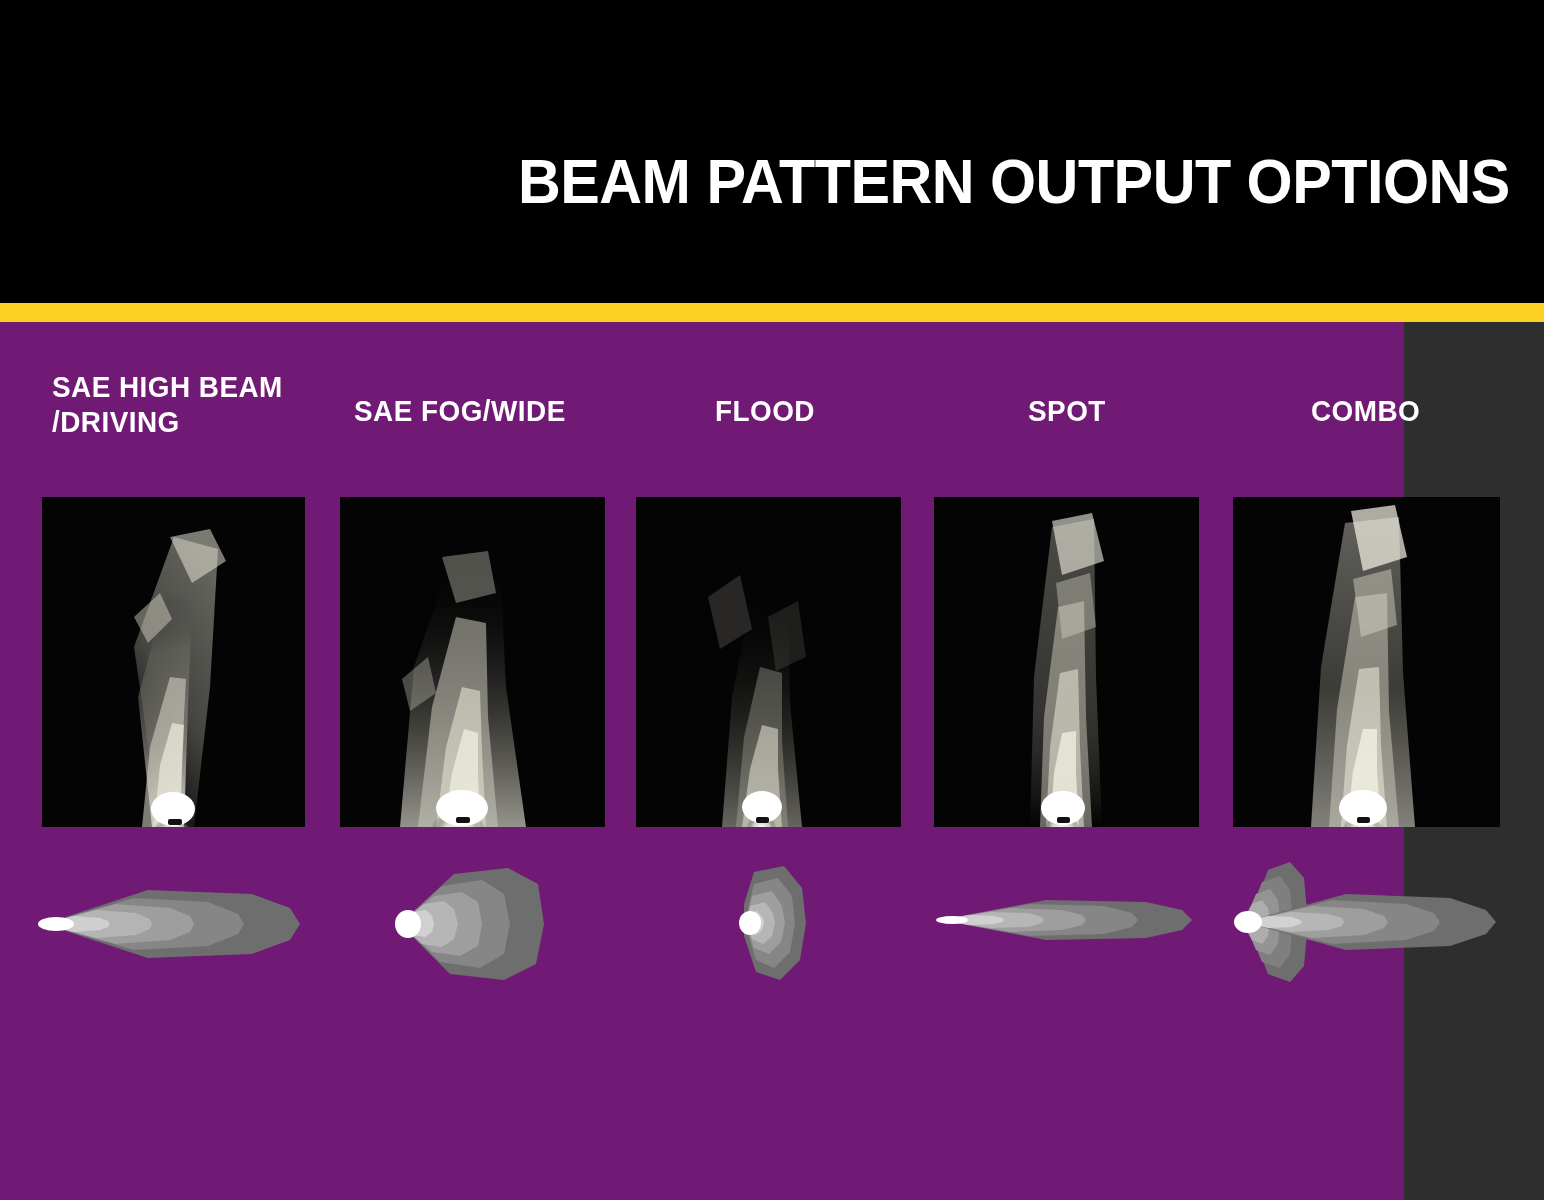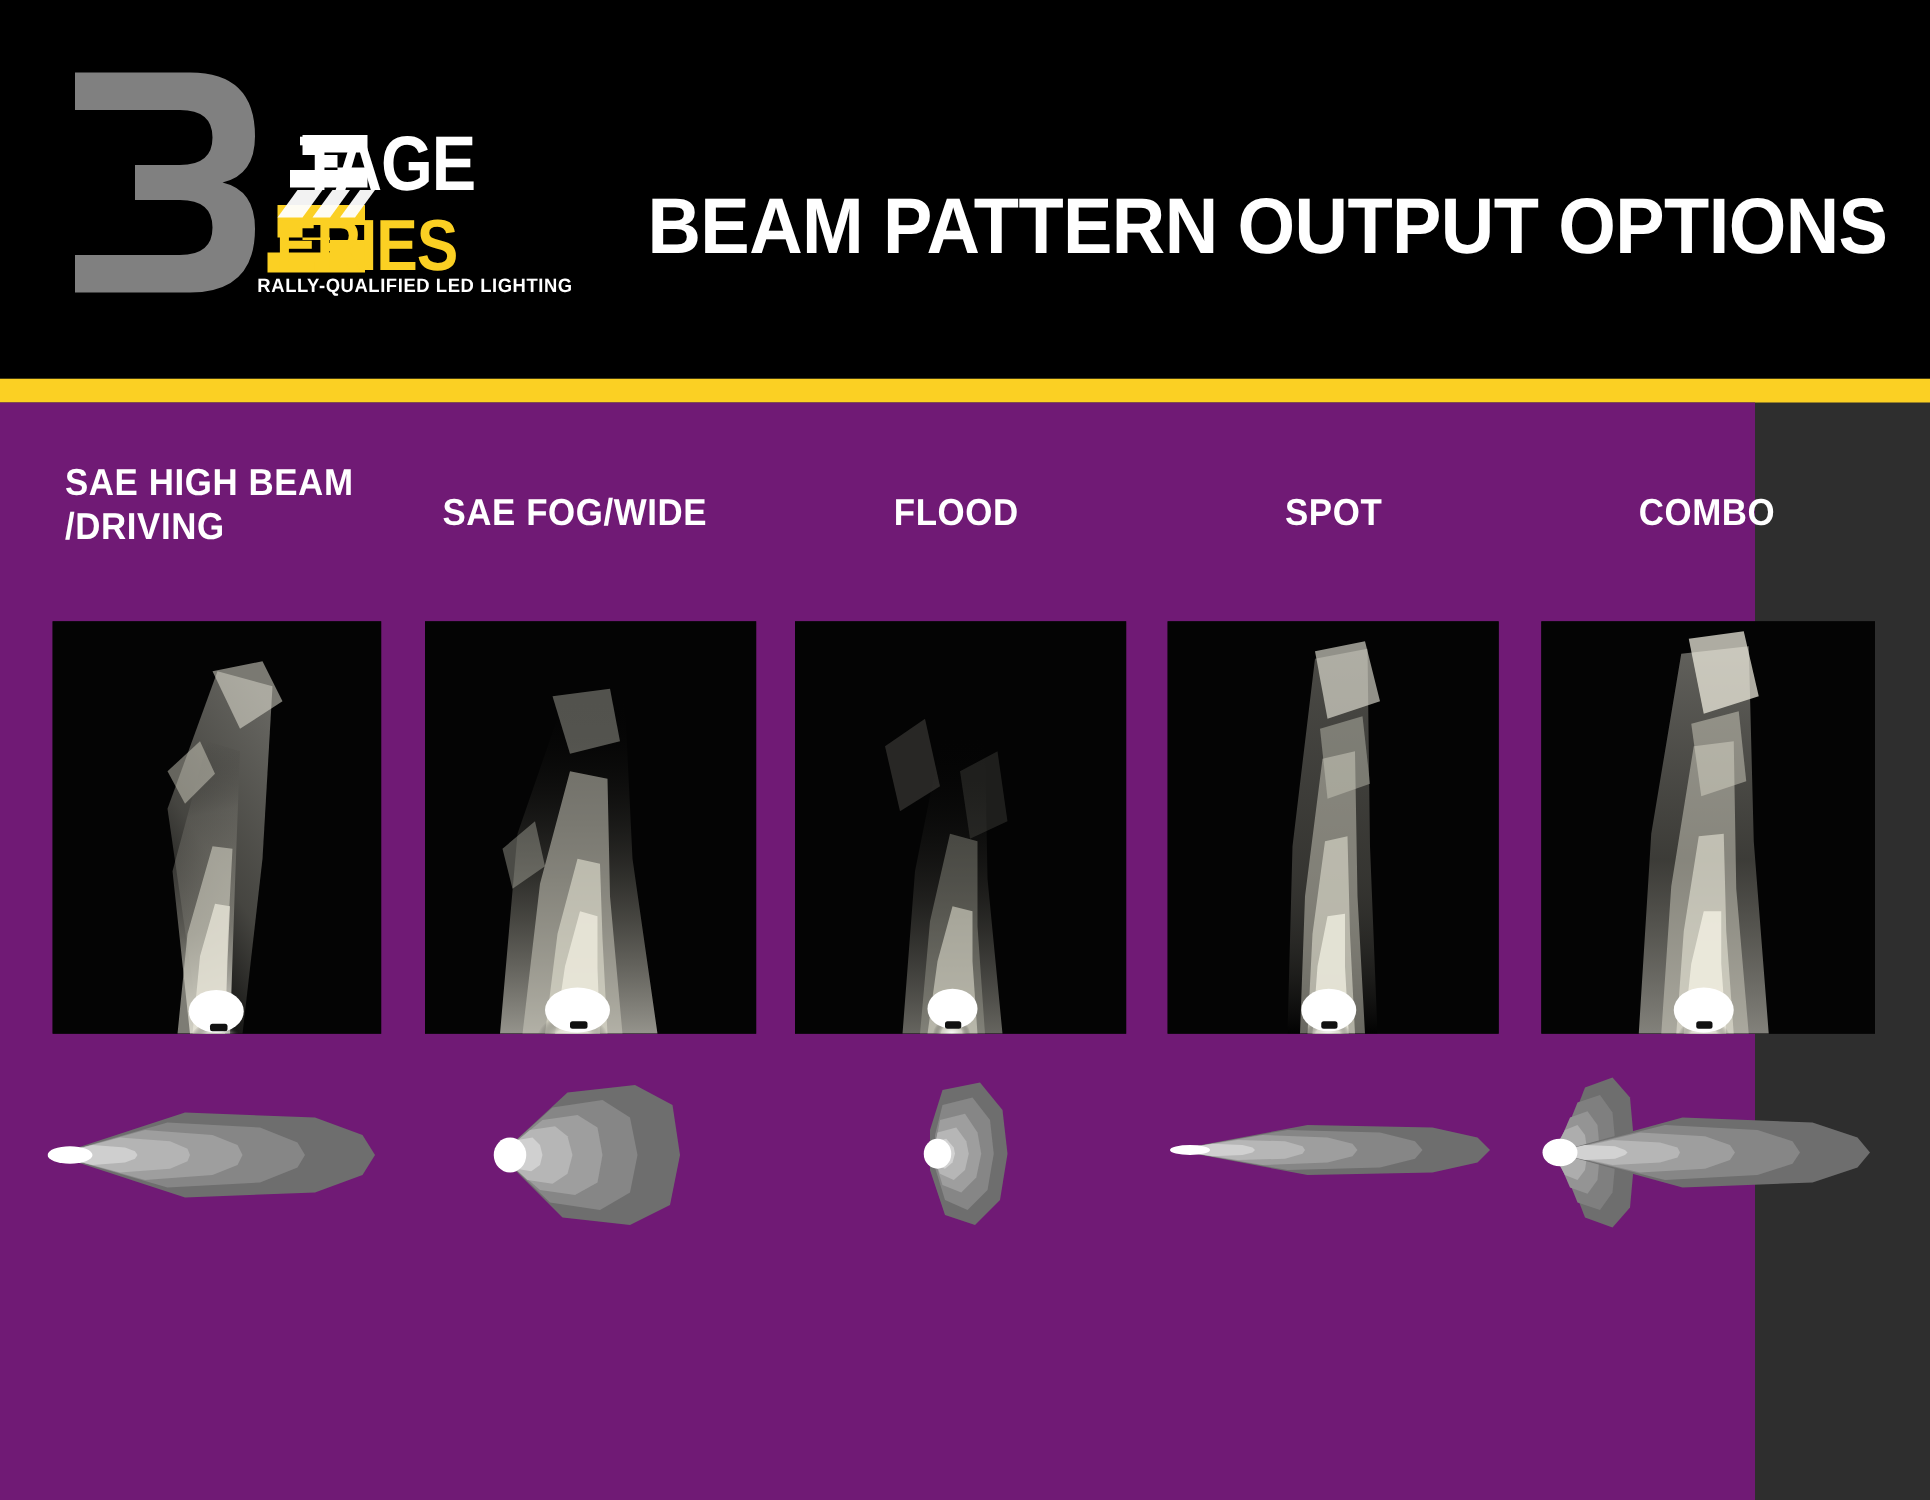--- a/index.html
+++ b/index.html
@@ -74,48 +74,20 @@
 
   
   .beam{position:absolute;}
   .beam svg{display:block;}
 </style>
 </head>
 <body>
 
 <div class="header">
 
-  <div class="logo">
-    <svg width="430" height="185" viewBox="0 0 430 185">
-
-      <g>
-        <path d="M8 6 L8 36 L92 36 Q118 36 118 58 Q118 80 92 80 L56 80 L56 108 L92 108
-                 Q118 108 118 130 Q118 152 92 152 L8 152 L8 182 L100 182
-                 Q152 182 152 131 Q152 100 126 94 Q152 88 152 57 Q152 6 100 6 Z" fill="#808080"></path>
-      </g>
-
-      <g>
-        <path d="M196 62 L248 62 L248 76 L210 76 L210 88 L248 88 L248 104 L186 104 L186 90 L224 90 L224 78 L196 78 Z" fill="#ffffff" transform="translate(-6,-6) scale(1.0)"></path>
-        <text x="218" y="100" font-family="&quot;Liberation Sans&quot;, sans-serif" font-size="62" font-weight="bold" fill="#ffffff" transform="scale(0.86,1)" style="letter-spacing:-1px">TAGE</text>
-      </g>
-
-      <g>
-        <path d="M170 112 L240 112 L240 128 L190 128 L190 140 L240 140 L240 166 L162 166 L162 150 L212 150 L212 138 L170 138 Z" fill="#fbd023"></path>
-        <text x="196" y="164" font-family="&quot;Liberation Sans&quot;, sans-serif" font-size="58" font-weight="bold" fill="#fbd023" transform="scale(0.86,1)" style="letter-spacing:-1px">ERIES</text>
-      </g>
-
-      <g opacity="0.95">
-        <path d="M186 100 L206 100 L190 122 L170 122 Z" fill="#ffffff"></path>
-        <path d="M214 100 L228 100 L212 122 L198 122 Z" fill="#ffffff"></path>
-        <path d="M236 100 L248 100 L232 122 L220 122 Z" fill="#ffffff"></path>
-      </g>
-
-      <text x="162" y="182" font-family="&quot;Liberation Sans&quot;, sans-serif" font-size="15.5" font-weight="bold" fill="#ffffff" transform="scale(0.95,1)" style="letter-spacing:0.5px">RALLY-QUALIFIED LED LIGHTING</text>
-    </svg>
-  </div>
 
   <div class="page-title">BEAM PATTERN OUTPUT OPTIONS</div>
 </div>
 
 <div class="accent-bar"></div>
 
 <div class="board">
 
   <div class="col">
 

